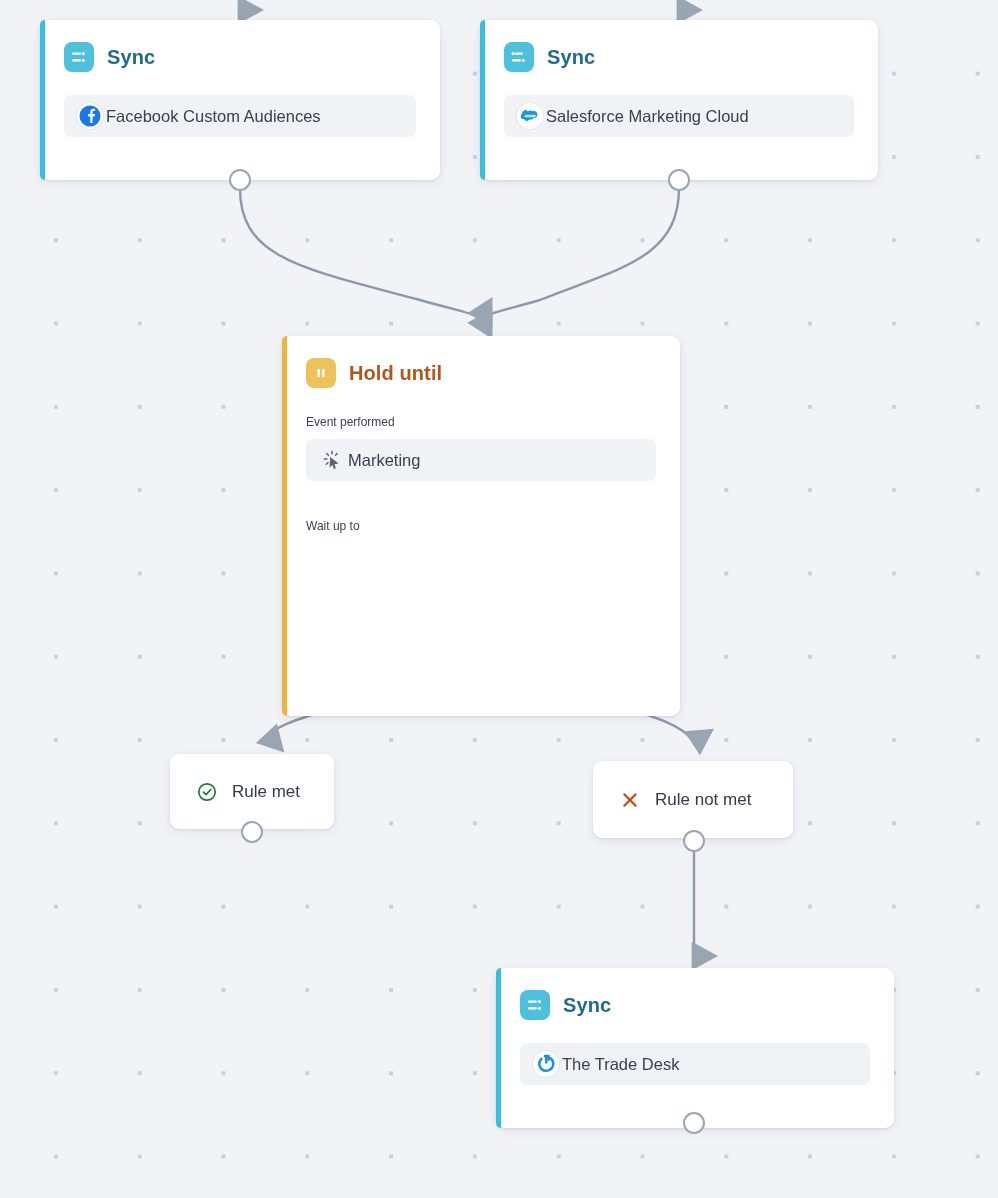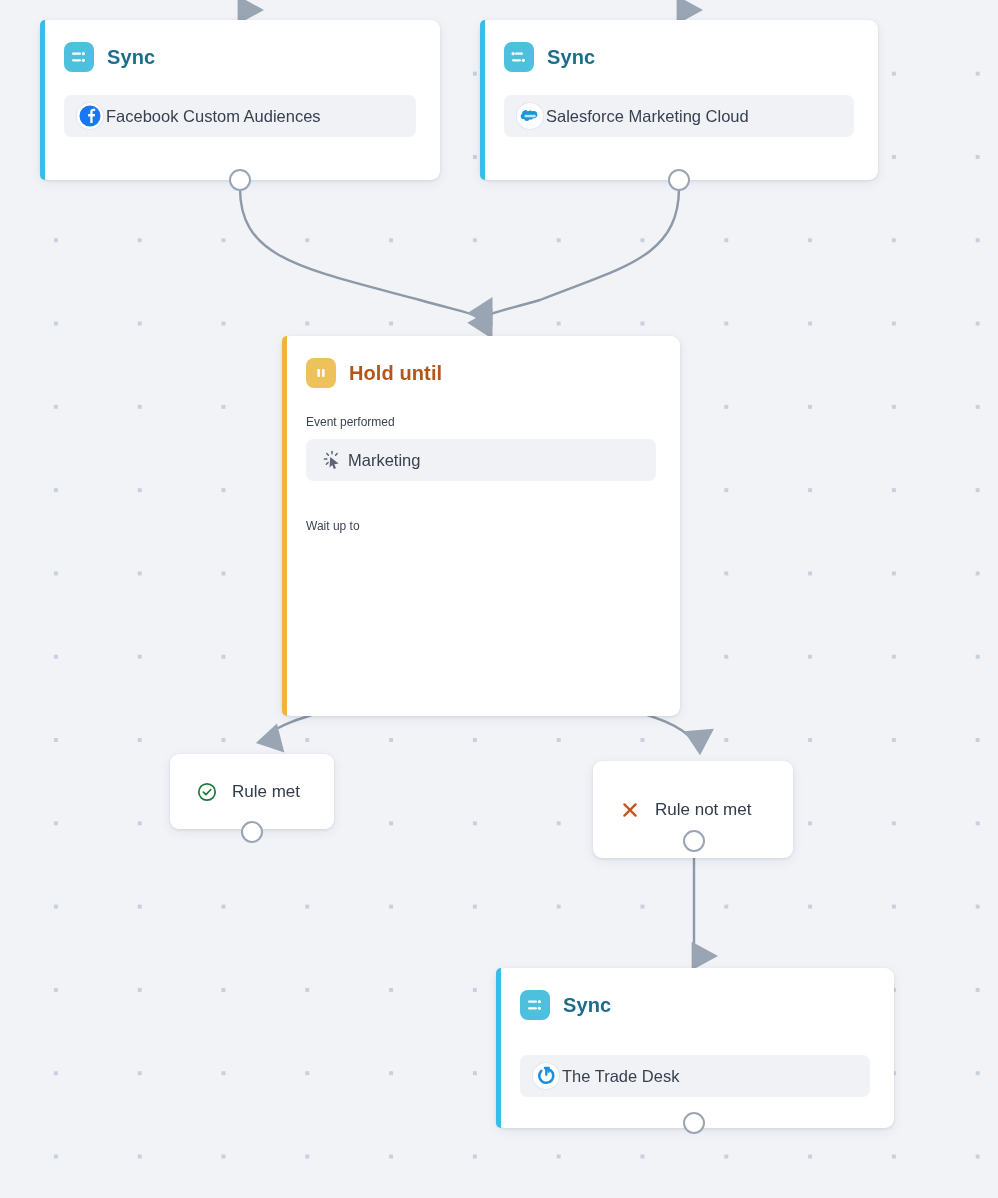--- a/index.html
+++ b/index.html
@@ -251,21 +251,21 @@
     <span style="display:flex;align-items:center;">
       <svg width="22" height="22" viewBox="0 0 22 22" fill="none" stroke="#1f7a3d" stroke-width="1.7" stroke-linecap="round" stroke-linejoin="round">
         <circle cx="11" cy="11" r="8.2"></circle>
         <path d="M7.4 11.2 L10 13.7 L14.8 8.5"></path>
       </svg>
     </span>
     <span class="branch-text">Rule met</span>
     <div class="port" style="left:71px; top:67px;"></div>
   </div>
 
-  <div class="branch" style="left:593px; top:761px; width:200px; height:97px; padding:0 26px;">
+  <div class="branch" style="left:593px; top:761px; width:200px; height:77px; padding:0 26px;">
     <span style="display:flex;align-items:center;">
       <svg width="22" height="22" viewBox="0 0 22 22" fill="none" stroke="#c4551c" stroke-width="2.3" stroke-linecap="round">
         <path d="M5.4 5.4 L16.6 16.6"></path>
         <path d="M16.6 5.4 L5.4 16.6"></path>
       </svg>
     </span>
     <span class="branch-text">Rule not met</span>
     <div class="port" style="left:90px; top:69px;"></div>
   </div>
 
@@ -275,21 +275,21 @@
       <div class="head-icon teal">
         <svg width="18" height="18" viewBox="0 0 18 18" fill="none">
           <rect x="2" y="4.6" width="9" height="2.2" rx="1.1" fill="#ffffff"></rect>
           <circle cx="13.4" cy="5.7" r="1.6" fill="#ffffff"></circle>
           <rect x="2" y="11.2" width="9" height="2.2" rx="1.1" fill="#ffffff"></rect>
           <circle cx="13.4" cy="12.3" r="1.6" fill="#ffffff"></circle>
         </svg>
       </div>
       <div class="node-title teal">Sync</div>
     </div>
-    <div class="pill" style="margin-top:35px;">
+    <div class="pill" style="margin-top:23px;">
       <div class="pill-logo">
         <svg width="24" height="24" viewBox="0 0 24 24" fill="none">
           <path d="M16.6 6.3a7 7 0 1 1-9.3.55" stroke="#1a8fe3" stroke-width="2.6" stroke-linecap="round"></path>
           <path d="M11.1 4.1 h3.5 v3.5" stroke="#1a8fe3" stroke-width="2.6" stroke-linecap="round" stroke-linejoin="round"></path>
           <path d="M12.3 4.4 v6.2" stroke="#1a8fe3" stroke-width="2.4" stroke-linecap="round"></path>
         </svg>
       </div>
       <div class="pill-text">The Trade Desk</div>
     </div>
     <div class="port" style="left:187px; top:144px;"></div>

